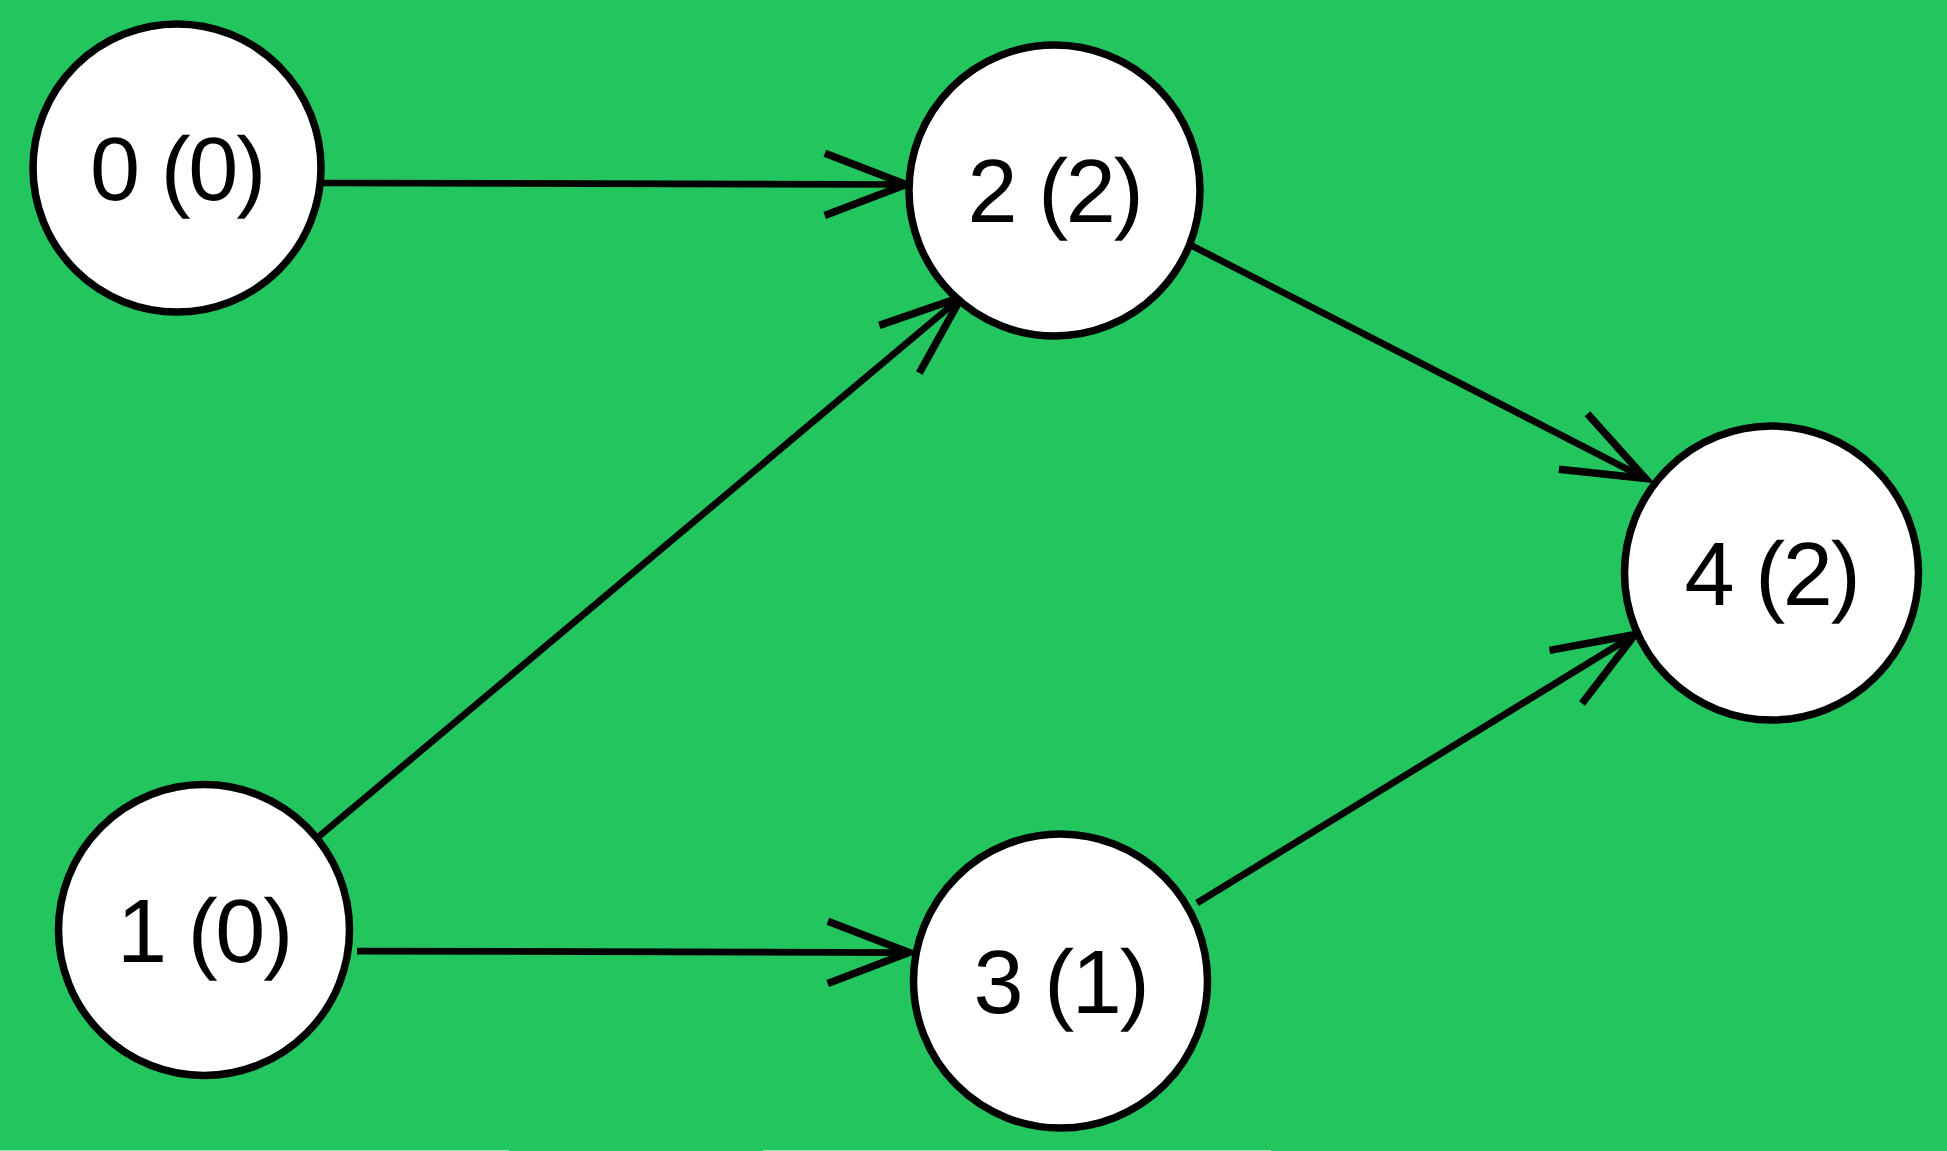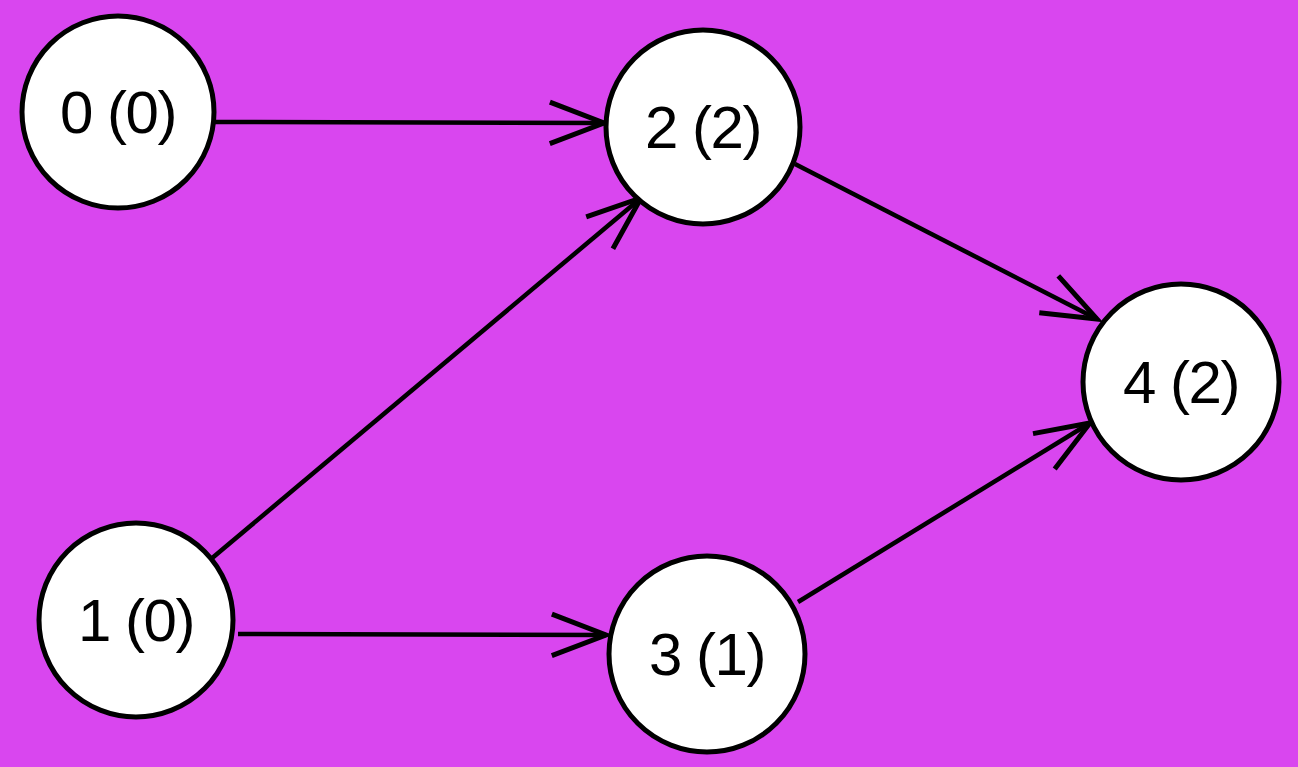--- a/index.html
+++ b/index.html
@@ -4,21 +4,21 @@
 <style>
   html, body {
     margin: 0;
     padding: 0;
     background: #ffffff;
   }
   .canvas-wrap {
     position: relative;
     width: 1298px;
     height: 767px;
-    background: #d946ef;
+    background: #22c55e;
     overflow: hidden;
   }
   svg {
     display: block;
   }
   .node-circle {
     fill: #ffffff;
     stroke: #000000;
     stroke-width: 5;
   }

